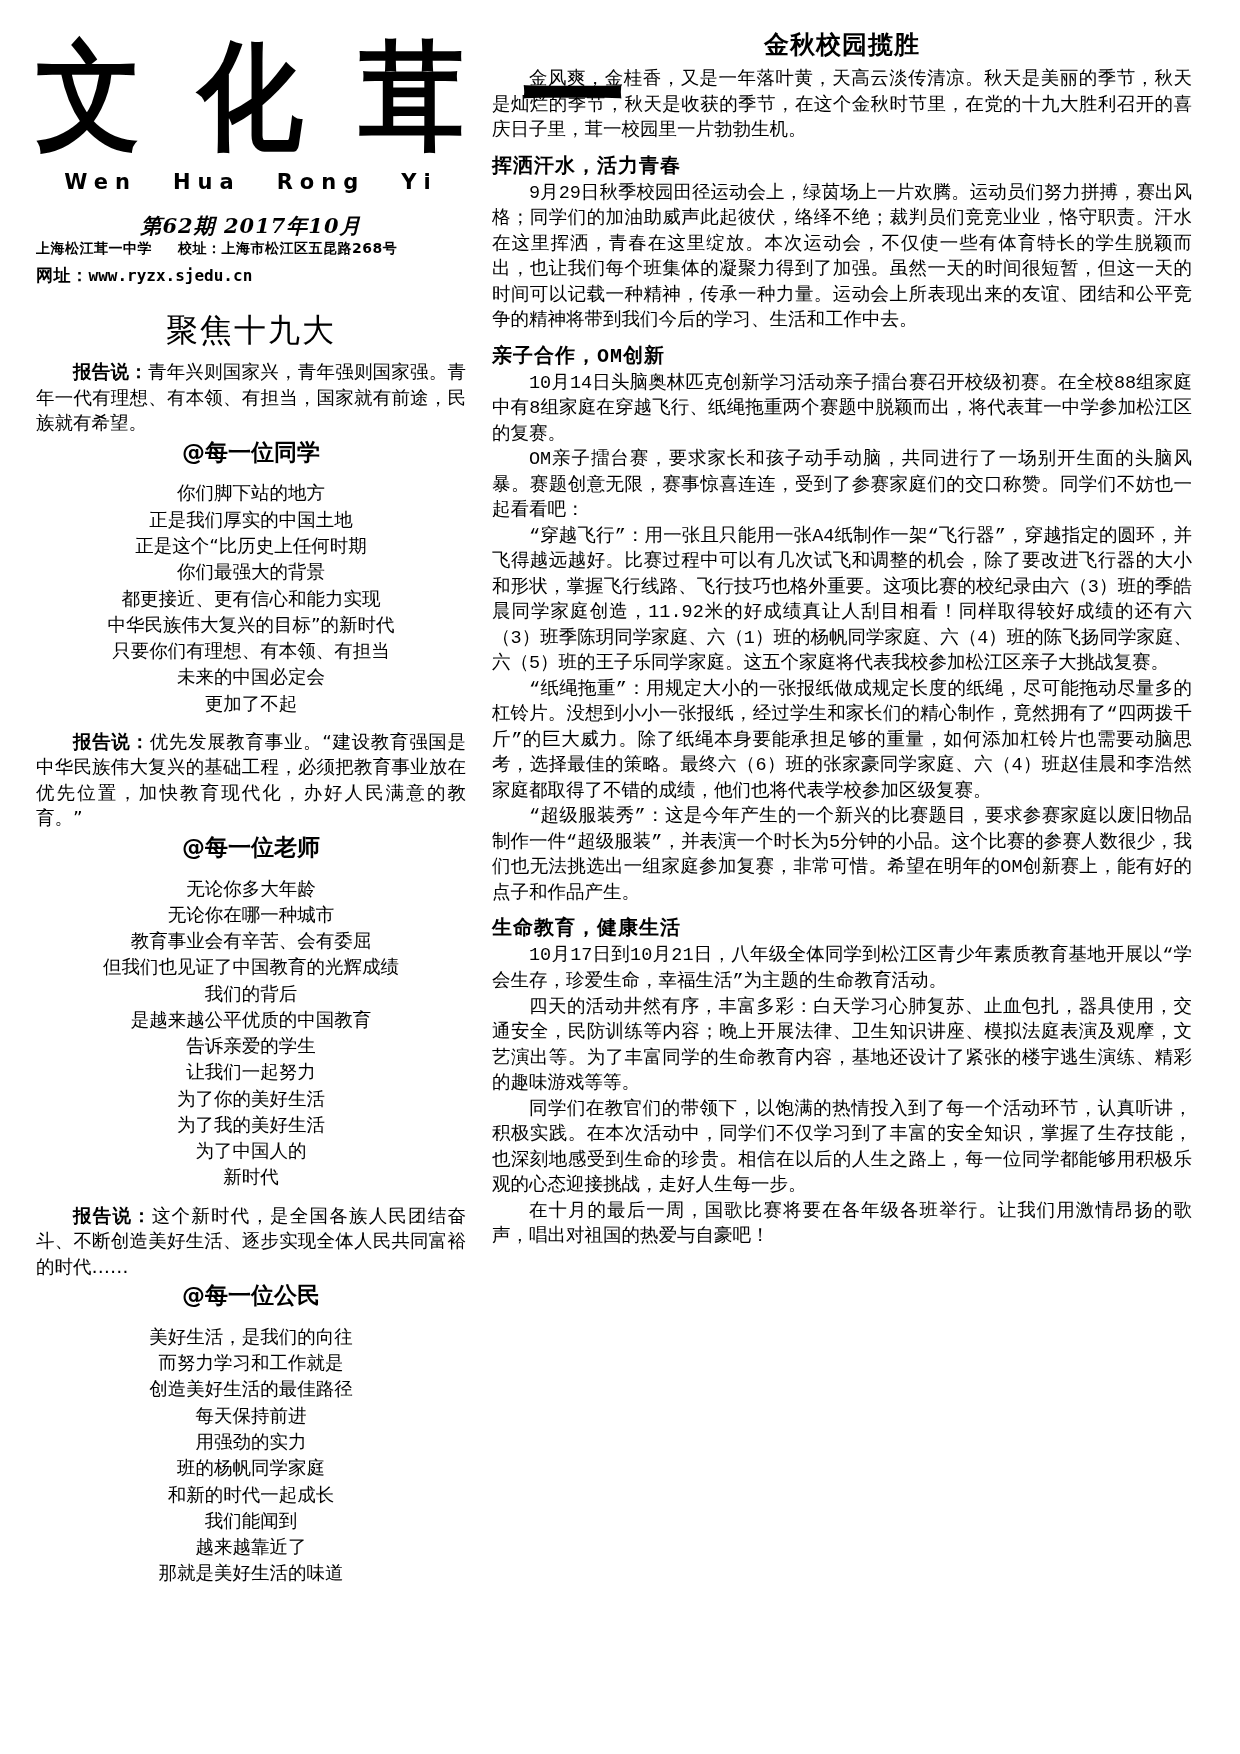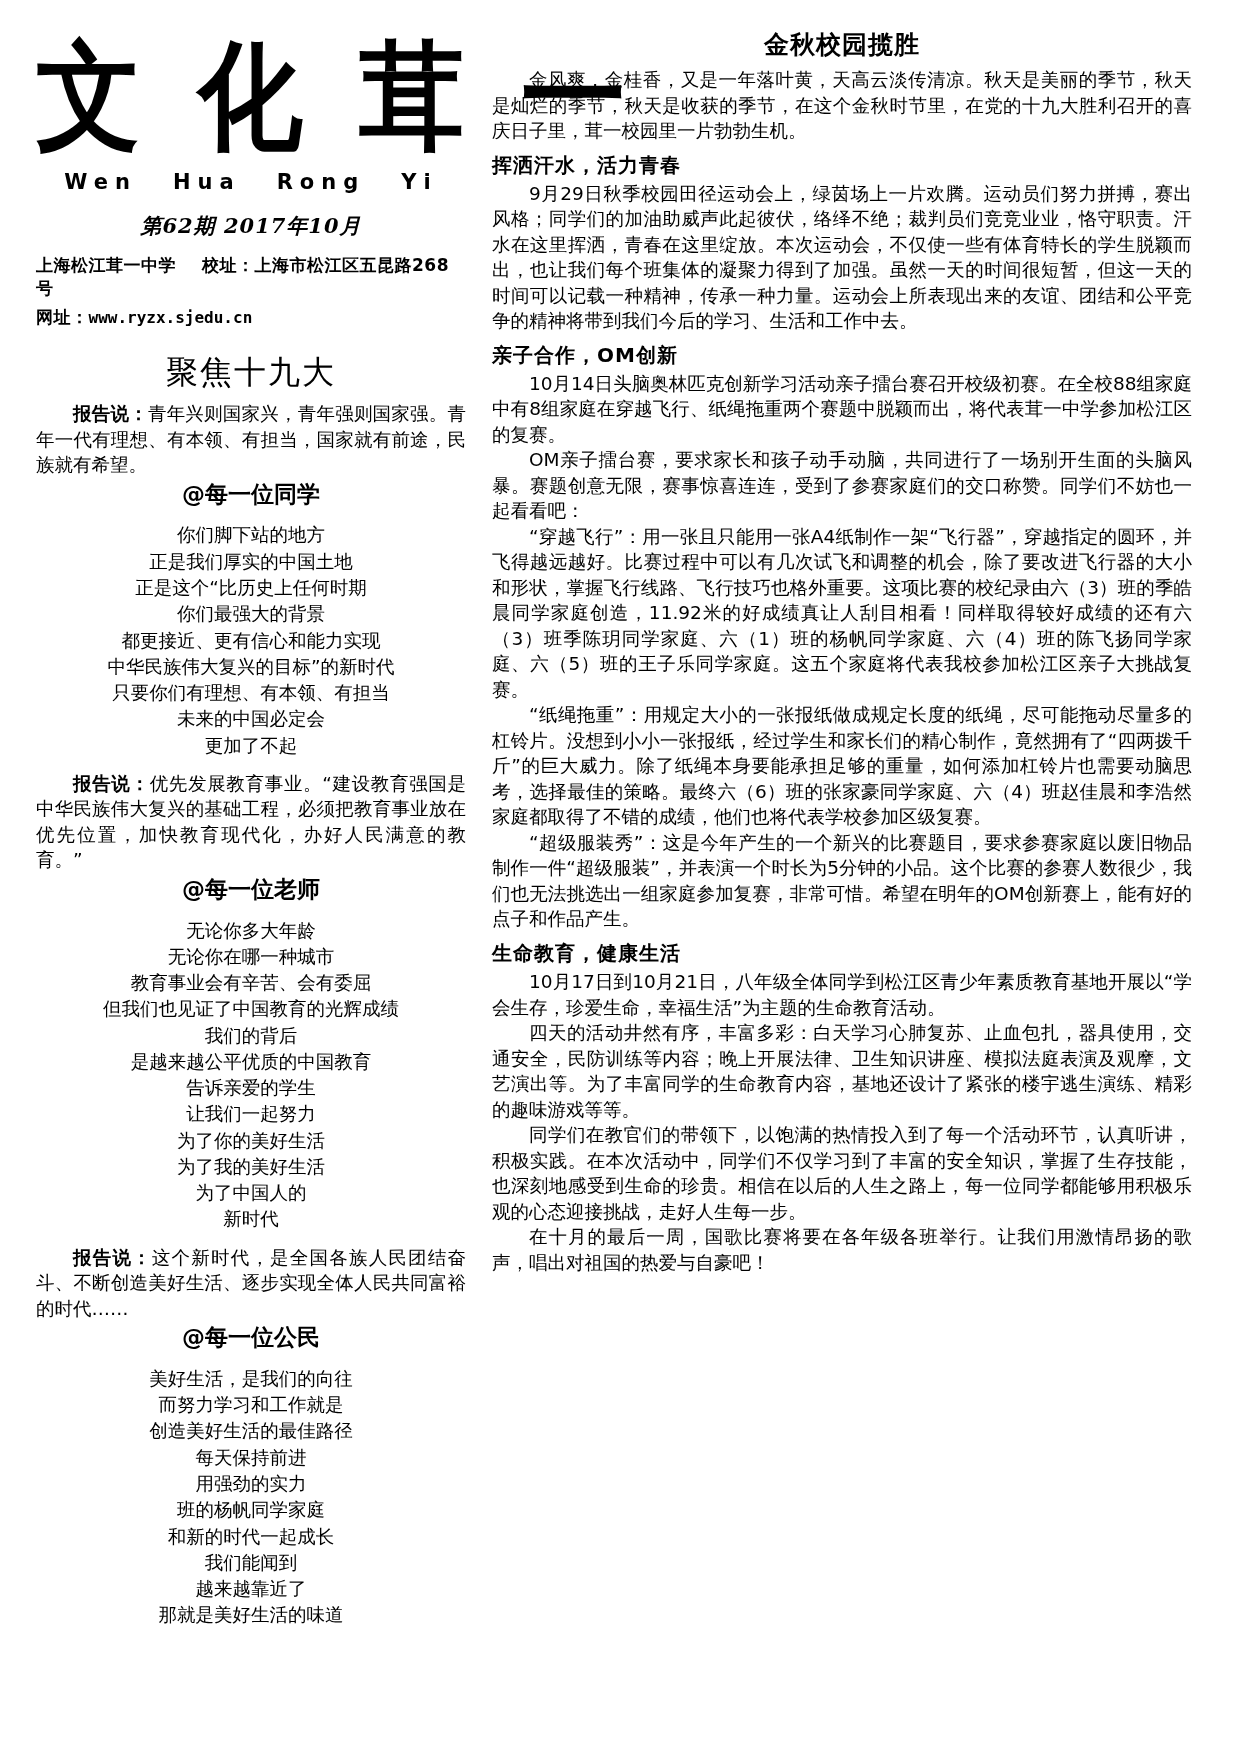--- a/index.html
+++ b/index.html
@@ -27,20 +27,21 @@
     gap: 26px;
     align-items: flex-start;
   }
   .col-left {
     width: 430px;
     flex: 0 0 430px;
   }
   .col-right {
     width: 700px;
     flex: 0 0 700px;
+    font-family: Liberation Mono, monospace;
   }
 
   
   .masthead-title {
     font-family: "DejaVu Serif", "Liberation Serif", serif;
     font-size: 105px;
     font-weight: bold;
     letter-spacing: 10px;
     line-height: 1.05;
     text-align: center;
@@ -64,23 +65,22 @@
     text-align: center;
     font-family: "DejaVu Serif", "Liberation Serif", serif;
     font-style: italic;
     font-weight: bold;
     font-size: 21px;
     margin-top: 18px;
     letter-spacing: 1px;
   }
   .school-line {
     font-family: "DejaVu Sans", "Liberation Sans", sans-serif;
-    font-size: 17px;
-    font-weight: bold;
-    margin-top: 14px;
+    font-size: 14px;
+    font-weight: bold;
     letter-spacing: 0.5px;
   }
   .school-line .addr-label { margin-left: 26px; }
   .web-line {
     font-family: "DejaVu Sans", "Liberation Sans", sans-serif;
     font-size: 17px;
     font-weight: bold;
     margin-top: 6px;
     letter-spacing: 0.5px;
   }

